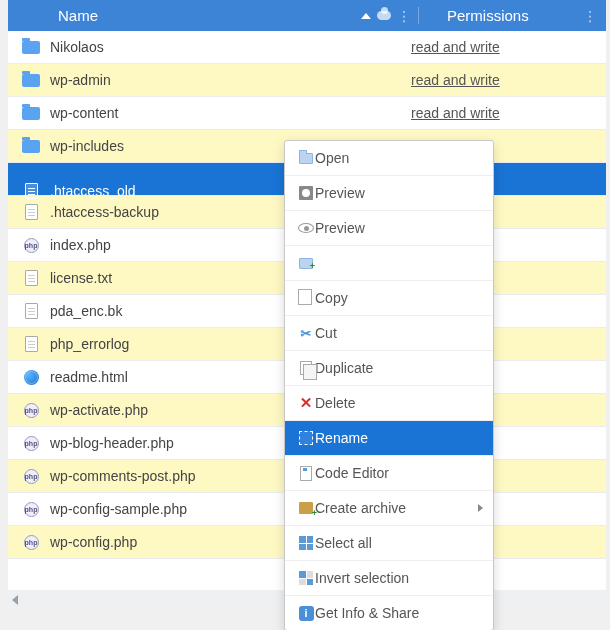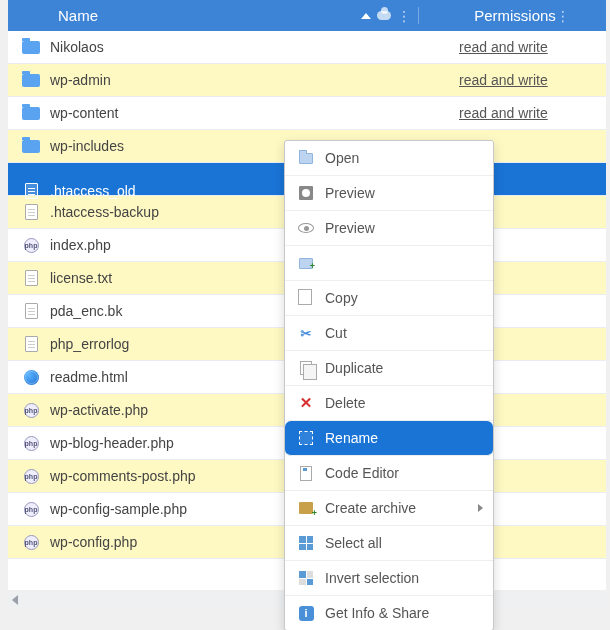--- a/index.html
+++ b/index.html
@@ -40,21 +40,21 @@
 .header-name .sort {
   display: flex;
   align-items: center;
   gap: 6px;
 }
 .header-perm {
   flex: 1;
   padding-left: 28px;
   display:flex;
   align-items:center;
-  justify-content:center;
+  justify-content:space-between;
   padding-right:10px;
 }
 .vdots { color: rgba(255,255,255,0.7); font-size:14px; line-height:1; letter-spacing:-1px;}
 .triangle-up {
   width: 0; height: 0;
   border-left: 5px solid transparent;
   border-right: 5px solid transparent;
   border-bottom: 6px solid #fff;
 }
 .cloud {
@@ -65,21 +65,20 @@
 }
 .cloud::before {
   content:""; position:absolute; width:7px; height:7px; background:rgba(255,255,255,0.7); border-radius:50%; top:-4px; left:4px;
 }
 .rows { }
 .row {
   display: flex;
   height: 33px;
   align-items: center;
   border-bottom: 1px solid #e9edf2;
-  gap: 48px;
 }
 .row.alt { background: #fef9c3; }
 .row.selected { background: #1a74d6; color: #fff; }
 .name-cell {
   flex: 0 0 375px;
   display: flex;
   align-items: center;
   padding-left: 14px;
   gap: 10px;
   color: #444;
@@ -136,32 +135,30 @@
   width: 210px;
   background: #fff;
   border: 1px solid #c8c8c8;
   border-radius: 3px;
   box-shadow: 0 4px 12px rgba(0,0,0,0.15);
   z-index: 100;
 }
 .menu-item {
   display: flex;
   align-items: center;
-  gap: 10px;
   padding: 8px 12px;
   color: #555;
   font-size: 14px;
   border-bottom: 1px solid #eee;
   position:relative;
 }
 .menu-item:last-child { border-bottom:none; }
 .menu-item.highlighted {
   background: #1a74d6;
   color: #fff;
-  border-radius: 6px;
 }
 .menu-item .submenu-arrow {
   position:absolute; right:10px;
   width:0;height:0;border-top:4px solid transparent;border-bottom:4px solid transparent;border-left:5px solid #888;
 }
 .mi-icon { width:18px; height:18px; flex-shrink:0; display:flex; align-items:center; justify-content:center; font-size:13px;}
 
 
 .footer {
   position:absolute;

